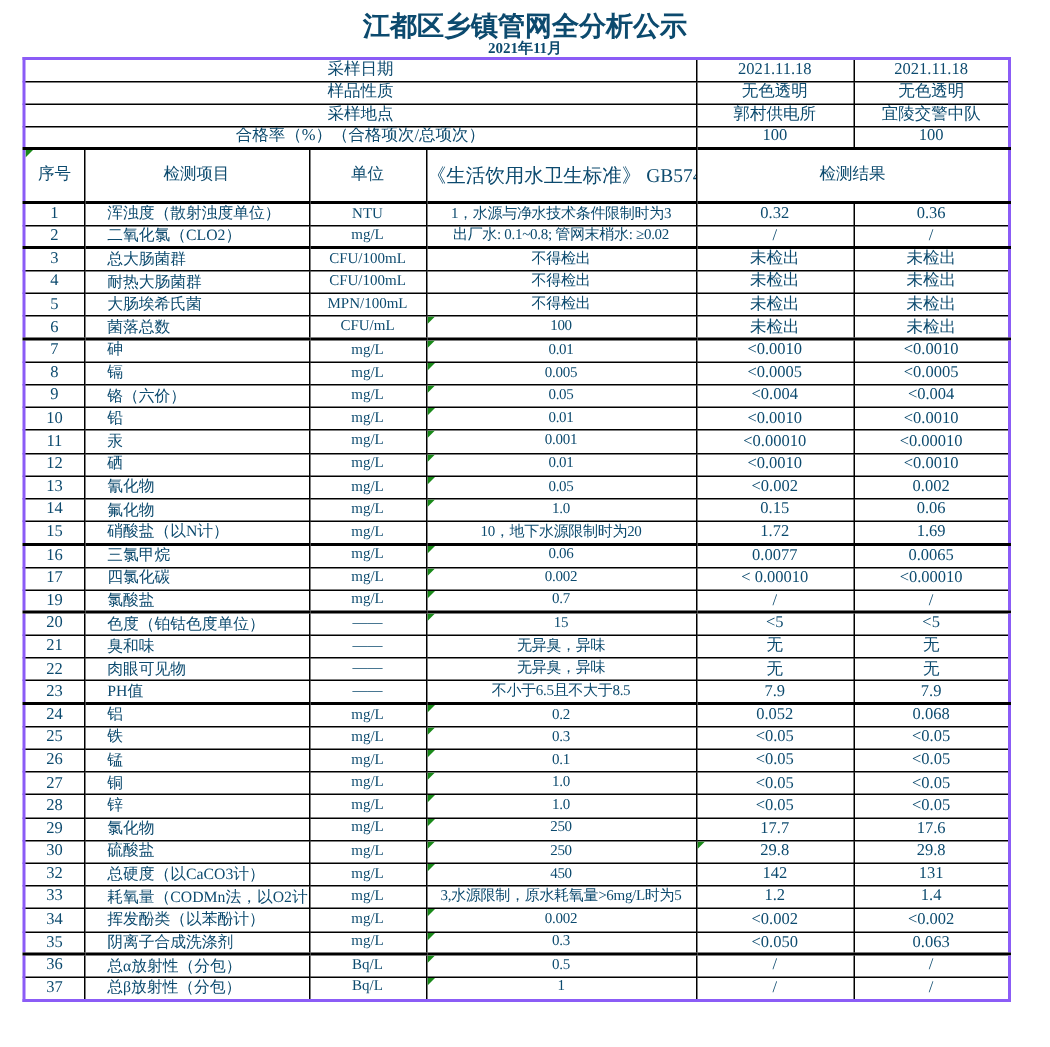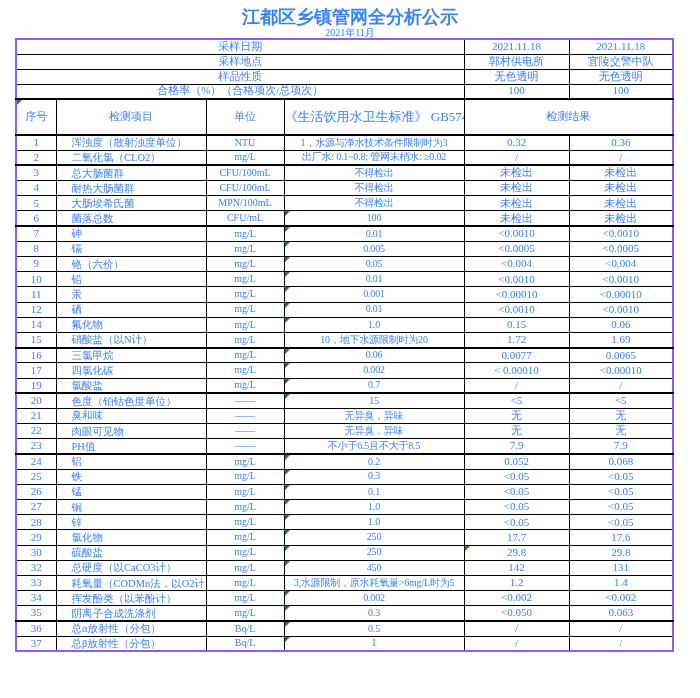--- a/index.html
+++ b/index.html
@@ -1,20 +1,20 @@
 <!DOCTYPE html>
 <html><head>
 <meta charset="utf-8">
 <style>
   html,body{margin:0;padding:0;background:#ffffff;}
-  .page{width:700px;height:698px;background:#fff;color:#3b82f6;
+  .page{width:700px;height:698px;background:#fff;color:#0c4a6e;
         font-family:"Liberation Serif","DejaVu Serif",serif;overflow:hidden;}
   .title{padding-top:6px;font-size:18px;line-height:22px;font-weight:bold;
          text-align:center;font-family:"Liberation Sans","DejaVu Sans",sans-serif;}
-  .subtitle{font-size:10px;line-height:10px;font-weight:normal;text-align:center;}
+  .subtitle{font-size:10px;line-height:10px;font-weight:bold;text-align:center;}
   table{border-collapse:collapse;table-layout:fixed;width:657px;margin-left:15px;
         border:2px solid #8b5cf6;}
   td{border:1px solid #000;padding:0;overflow:hidden;position:relative;
      font-size:11px;line-height:1.05;vertical-align:middle;}
   tr.info{height:15px;}
   tr.colhead{height:36px;}
   tr.drow{height:15.2px;}
   tr.thickb td{border-bottom-width:2px;}
   tr.colhead td{border-bottom-width:2px;}
   .c{text-align:center;}
@@ -43,28 +43,28 @@
         <col style="width:105px">
         <col style="width:104px">
     </colgroup>
     <tbody id="info-section">
         <tr class="info">
           <td class="info-label" colspan="4">采样日期</td>
           <td class="c num">2021.11.18</td>
           <td class="c num">2021.11.18</td>
         </tr>
         <tr class="info">
+          <td class="info-label" colspan="4">样品性质</td>
+          <td class="c num">无色透明</td>
+          <td class="c num">无色透明</td>
+        </tr>
+        <tr class="info">
           <td class="info-label" colspan="4">采样地点</td>
           <td class="c num">郭村供电所</td>
           <td class="c num">宜陵交警中队</td>
-        </tr>
-        <tr class="info">
-          <td class="info-label" colspan="4">样品性质</td>
-          <td class="c num">无色透明</td>
-          <td class="c num">无色透明</td>
         </tr>
         <tr class="info thickb">
           <td class="info-label" colspan="4">合格率（%）（合格项次/总项次）</td>
           <td class="c num">100</td>
           <td class="c num">100</td>
         </tr>
       </tbody>
     <tbody>
       <tr class="colhead">
         <td class="c"><span class="tri"></span>序号</td>
@@ -165,20 +165,28 @@
         </tr>
         <tr class="drow">
           <td class="c num">12</td>
           <td class="item">硒</td>
           <td class="c unit">mg/L</td>
           <td class="c std"><span class="tri"></span>0.01</td>
           <td class="c num">&lt;0.0010</td>
           <td class="c num">&lt;0.0010</td>
         </tr>
         <tr class="drow">
+          <td class="c num">13</td>
+          <td class="item">氰化物</td>
+          <td class="c unit">mg/L</td>
+          <td class="c std"><span class="tri"></span>0.05</td>
+          <td class="c num">&lt;0.002</td>
+          <td class="c num">0.002</td>
+        </tr>
+        <tr class="drow">
           <td class="c num">14</td>
           <td class="item">氟化物</td>
           <td class="c unit">mg/L</td>
           <td class="c std"><span class="tri"></span>1.0</td>
           <td class="c num">0.15</td>
           <td class="c num">0.06</td>
         </tr>
         <tr class="drow thickb">
           <td class="c num">15</td>
           <td class="item">硝酸盐（以N计）</td>

